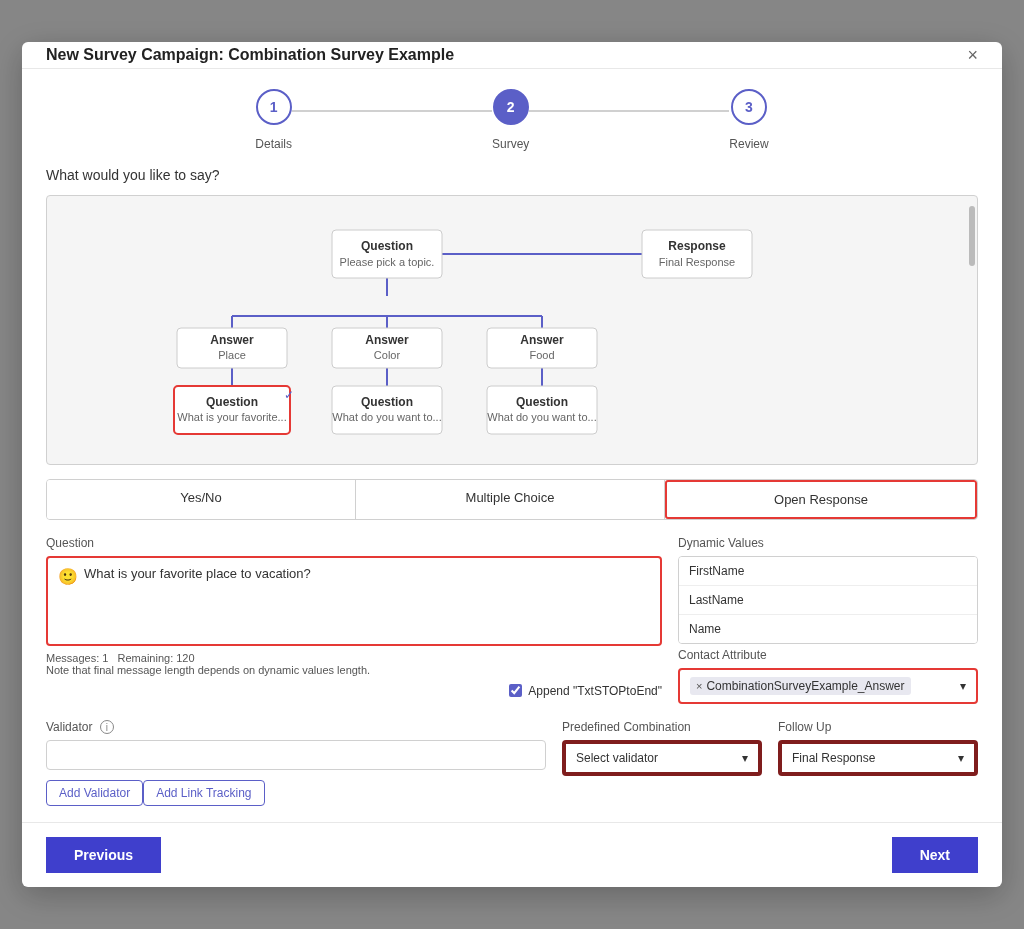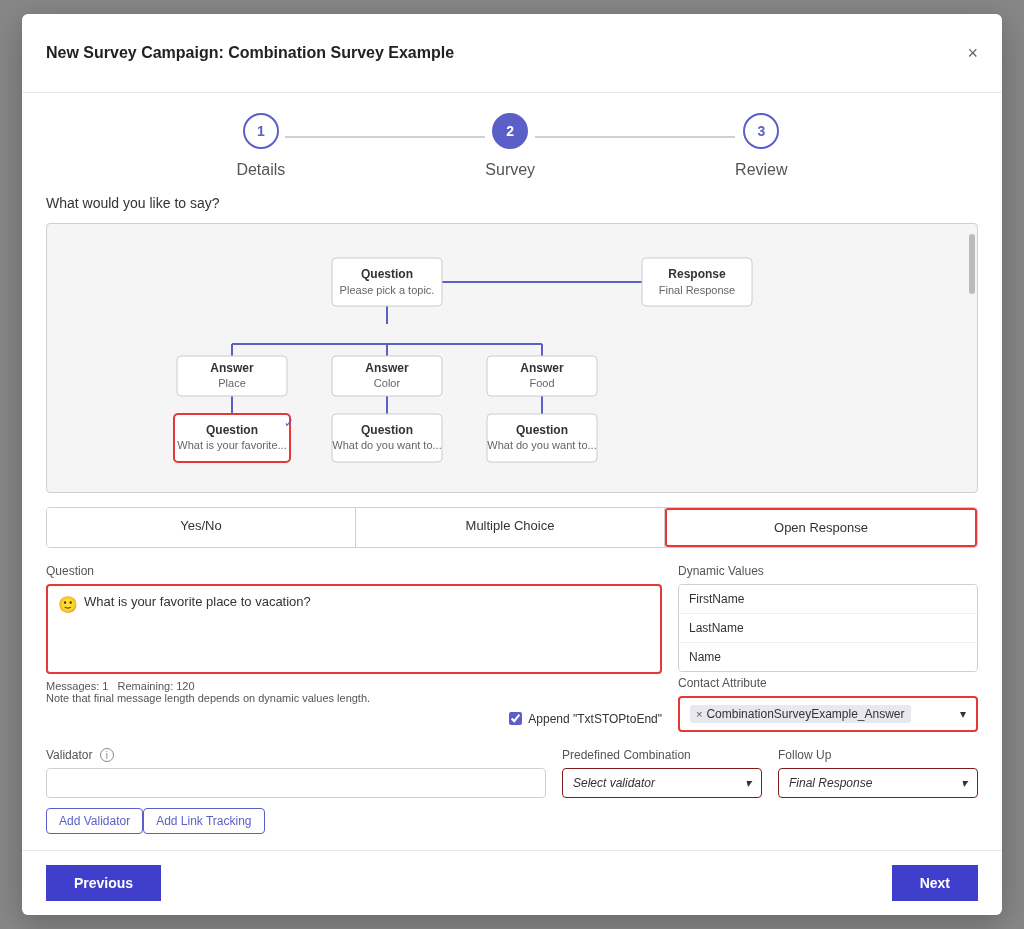--- a/index.html
+++ b/index.html
@@ -28,21 +28,21 @@
       overflow: hidden;
       display: flex;
       flex-direction: column;
       position: relative;
       box-shadow: 0 8px 32px rgba(0,0,0,0.25);
     }
     .modal-header {
       display: flex;
       align-items: center;
       justify-content: space-between;
-      padding: 30px 24px;
+      padding: 4px 24px;
       border-bottom: 1px solid #e8e8e8;
     }
     .modal-title {
       font-size: 16px;
       font-weight: 600;
       color: #222;
     }
     .close-btn {
       background: none;
       border: none;
@@ -78,21 +78,21 @@
       border: 2px solid #5b5fc7;
       color: #5b5fc7;
       background: #fff;
     }
     .step-circle.active {
       background: #5b5fc7;
       color: #fff;
       border: 2px solid #5b5fc7;
     }
     .step-label {
-      font-size: 16px;
+      font-size: 12px;
       color: #555;
       margin-top: 12px;
     }
     .step-line {
       width: 200px;
       height: 2px;
       background: #d0d0d0;
       margin-bottom: 18px;
     }
     .section-title {
@@ -272,31 +272,30 @@
     .input-field {
       border: 1px solid #d0d0d0;
       border-radius: 4px;
       padding: 7px 10px;
       width: 100%;
       font-size: 12px;
       background: #fff;
       color: #333;
     }
     .select-field {
-      border: 1px solid #7f1d1d;
+      border: 4px solid #7f1d1d;
       border-radius: 4px;
       padding: 7px 10px;
       width: 100%;
       font-size: 12px;
       background: #fff;
       color: #333;
       display: flex;
       align-items: center;
       justify-content: space-between;
-      font-style: italic;
     }
     .btn-row {
       display: flex;
       gap: 0;
       margin-top: 10px;
     }
     .btn-outline {
       border: 1px solid #5b5fc7;
       background: #fff;
       color: #5b5fc7;

